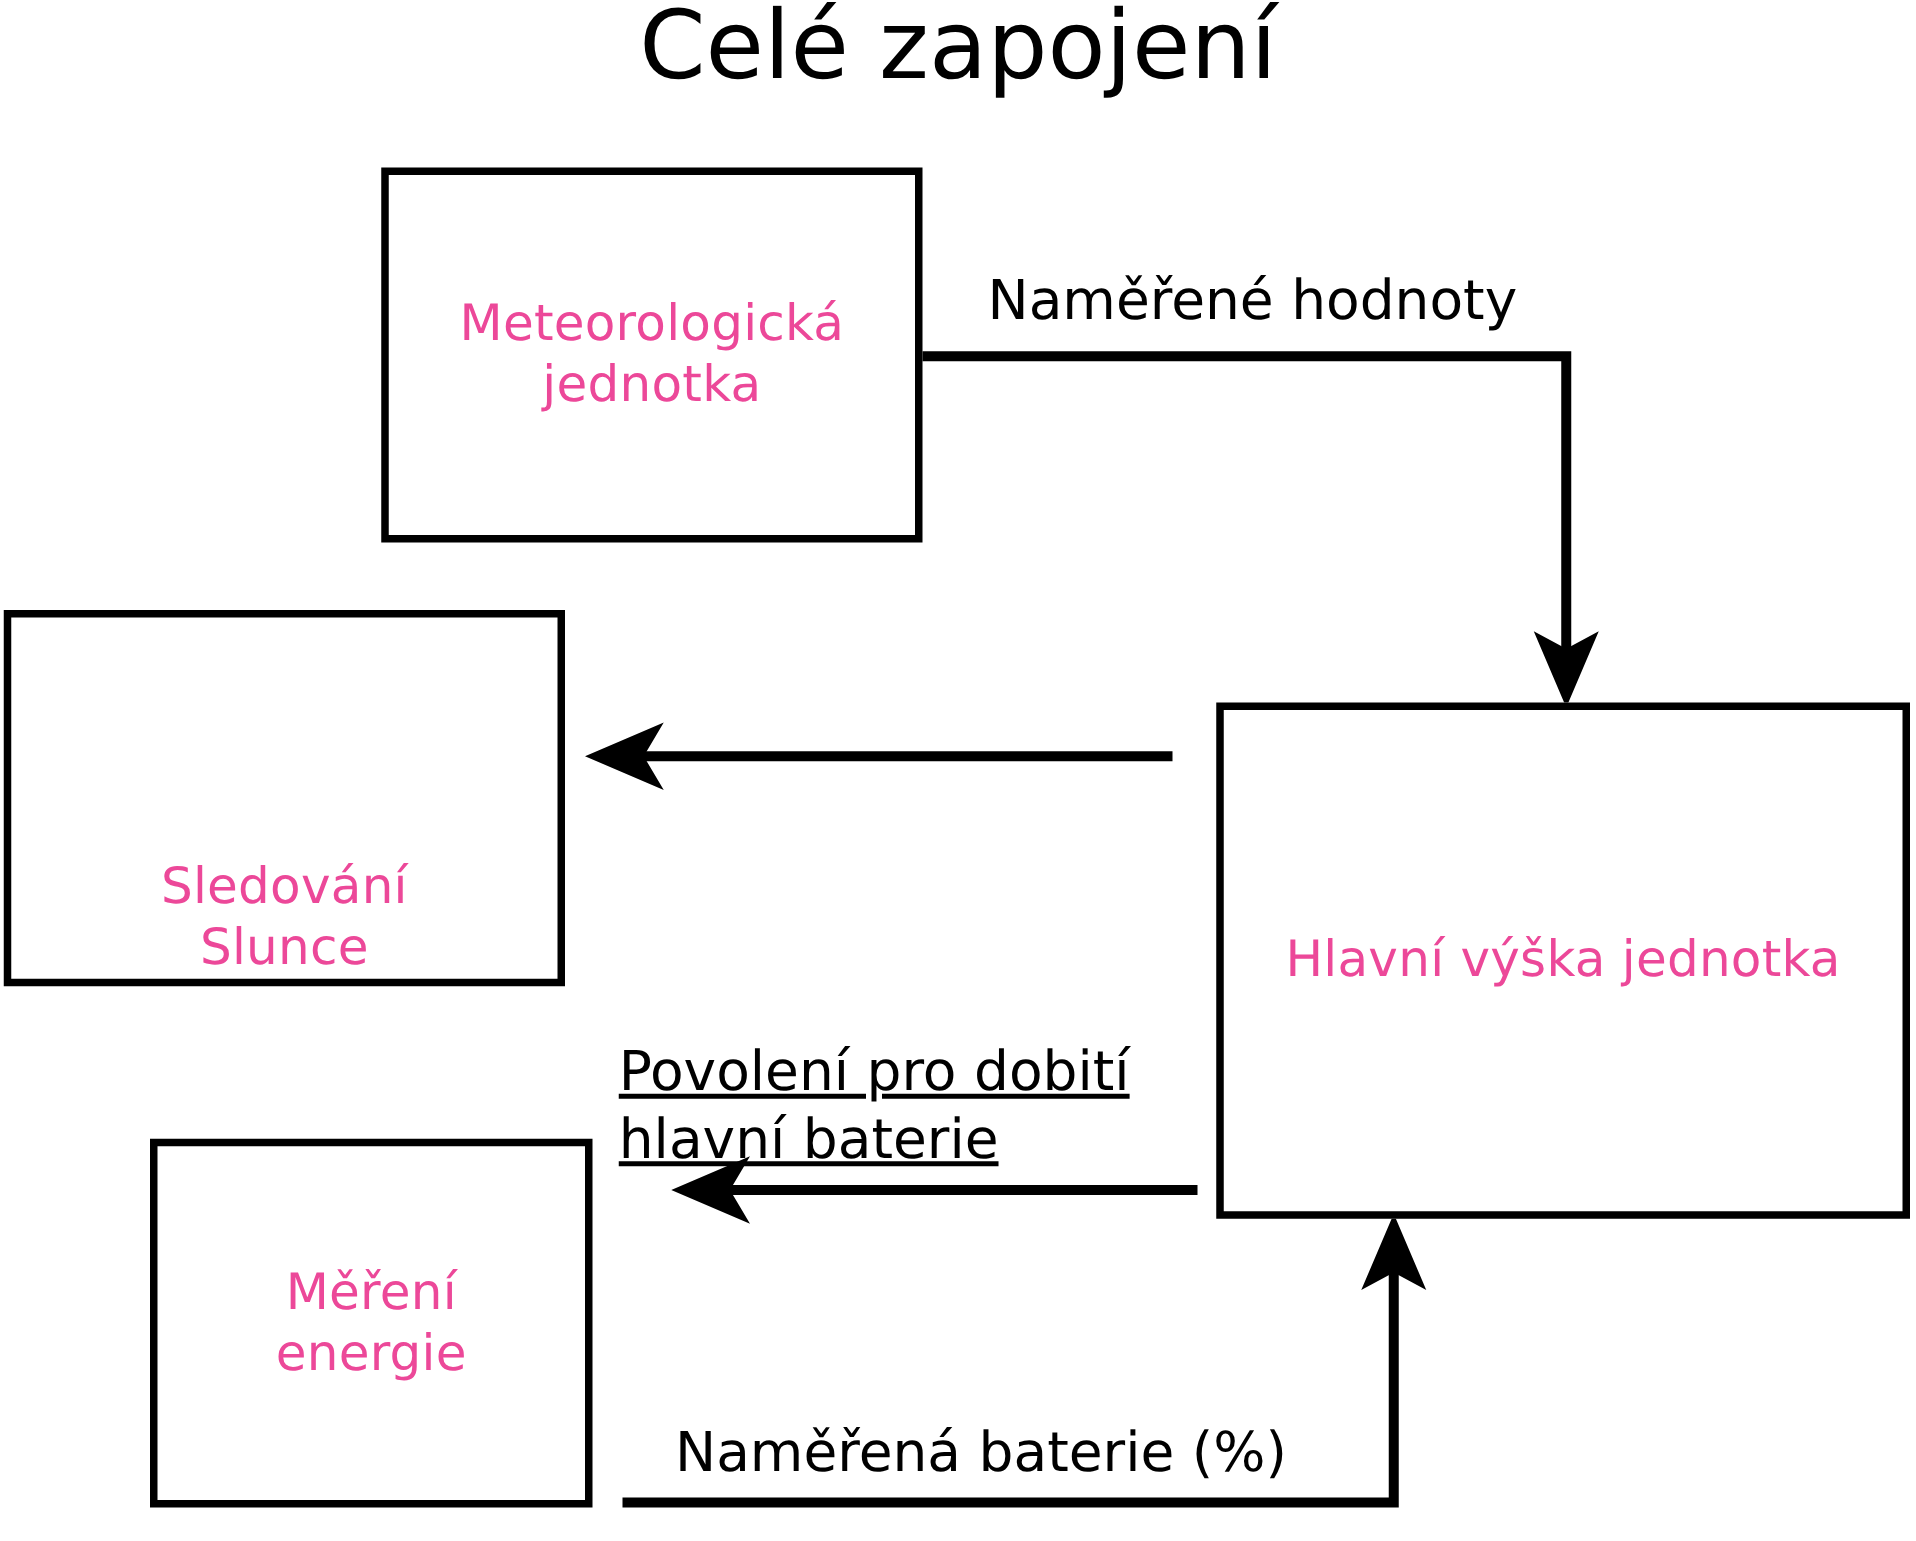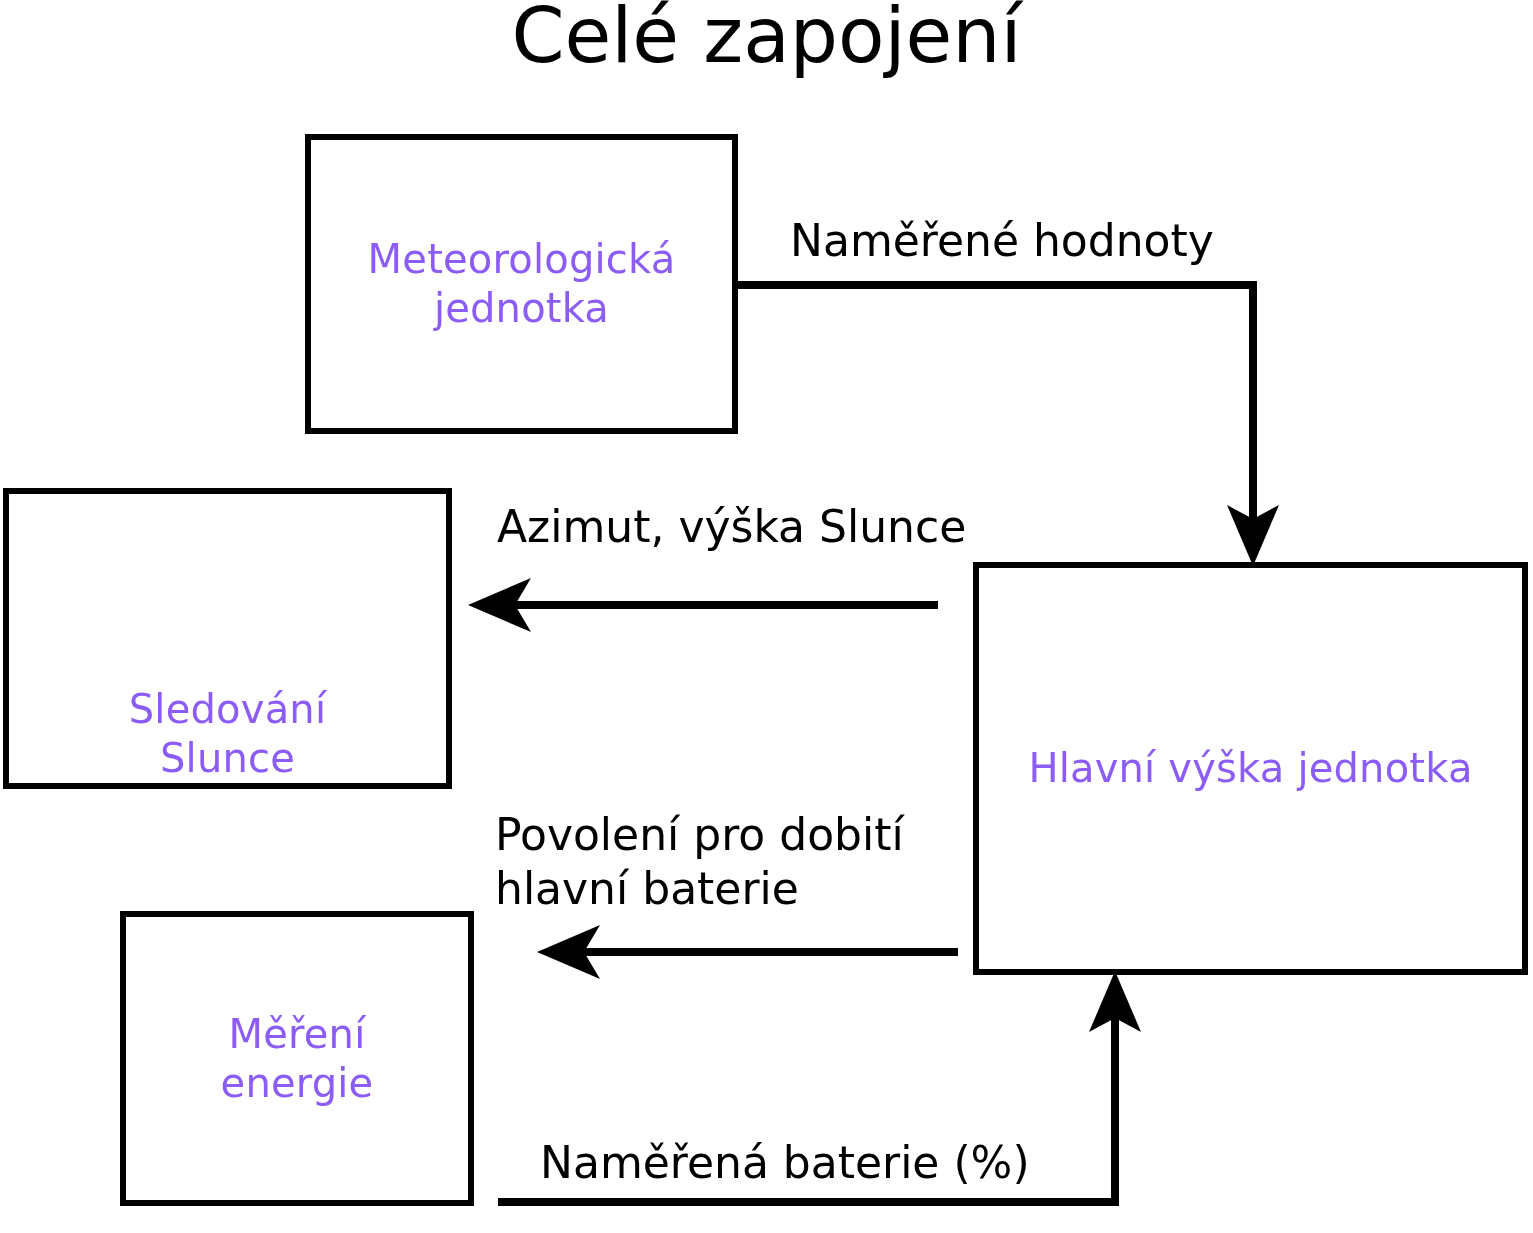--- a/index.html
+++ b/index.html
@@ -31,21 +31,21 @@
     background: #ffffff;
     display: flex;
     align-items: center;
     justify-content: center;
     text-align: center;
   }
   .node-label {
     font-size: 40px;
     line-height: 1.22;
     letter-spacing: 0.2px;
-    color: #8b5cf6;
+    color: #ec4899;
     white-space: pre-line;
     padding: 0 10px;
   }
   .edge-label {
     position: absolute;
     font-size: 44px;
     line-height: 1.22;
     color: #000000;
     white-space: pre-line;
     text-align: left;
@@ -65,21 +65,21 @@
 
   
   #box-meteo      { left: 305px;  top: 134px;  width: 433px;  height: 300px; }
   #box-sun        { left: 3px;    top: 488px;  width: 449px;  height: 301px; align-items: flex-end; }
   #box-main       { left: 973px;  top: 562px;  width: 555px;  height: 413px; }
   #box-energy     { left: 120px;  top: 911px;  width: 354px;  height: 295px; }
 
   
   #label-measured-values  { left: 790px; top: 214px; }
   #label-azimuth          { left: 497px; top: 500px; }
-  #label-charge-permit    { left: 495px; top: 808px; }
+  #label-charge-permit    { left: 495px; top: 831px; text-decoration: underline; }
   #label-measured-percent { left: 540px; top: 1136px; }
 </style>
 </head>
 <body>
 
 <div id="canvas">
 
   <div id="page-title">Celé zapojení</div>
 
   <svg id="diagram-svg" viewBox="0 0 1533 1233" xmlns="http://www.w3.org/2000/svg">
@@ -119,20 +119,19 @@
     <div class="node-label">Hlavní výška jednotka</div>
   </div>
 
   <div class="node-box" id="box-energy">
     <div class="node-label">Měření
 energie</div>
   </div>
 
   <div class="edge-label" id="label-measured-values">Naměřené hodnoty</div>
 
-  <div class="edge-label" id="label-azimuth">Azimut, výška Slunce</div>
 
   <div class="edge-label" id="label-charge-permit">Povolení pro dobití
 hlavní baterie</div>
 
   <div class="edge-label" id="label-measured-percent">Naměřená baterie (%)</div>
 
 </div>
 
 </body></html>

